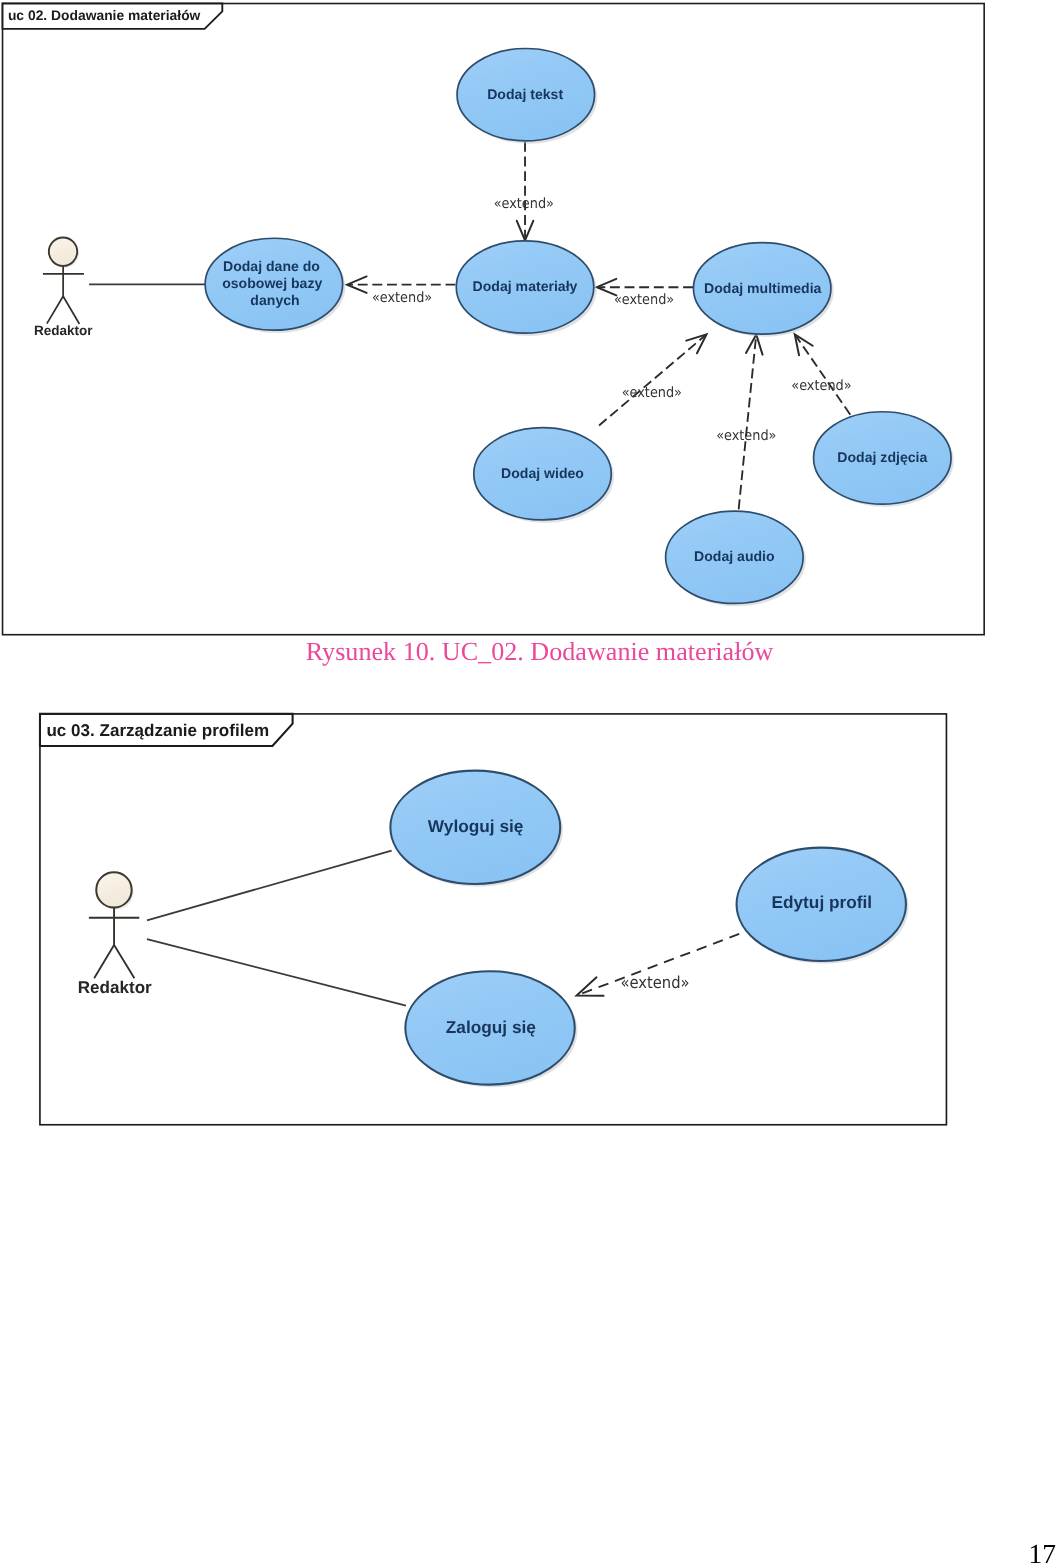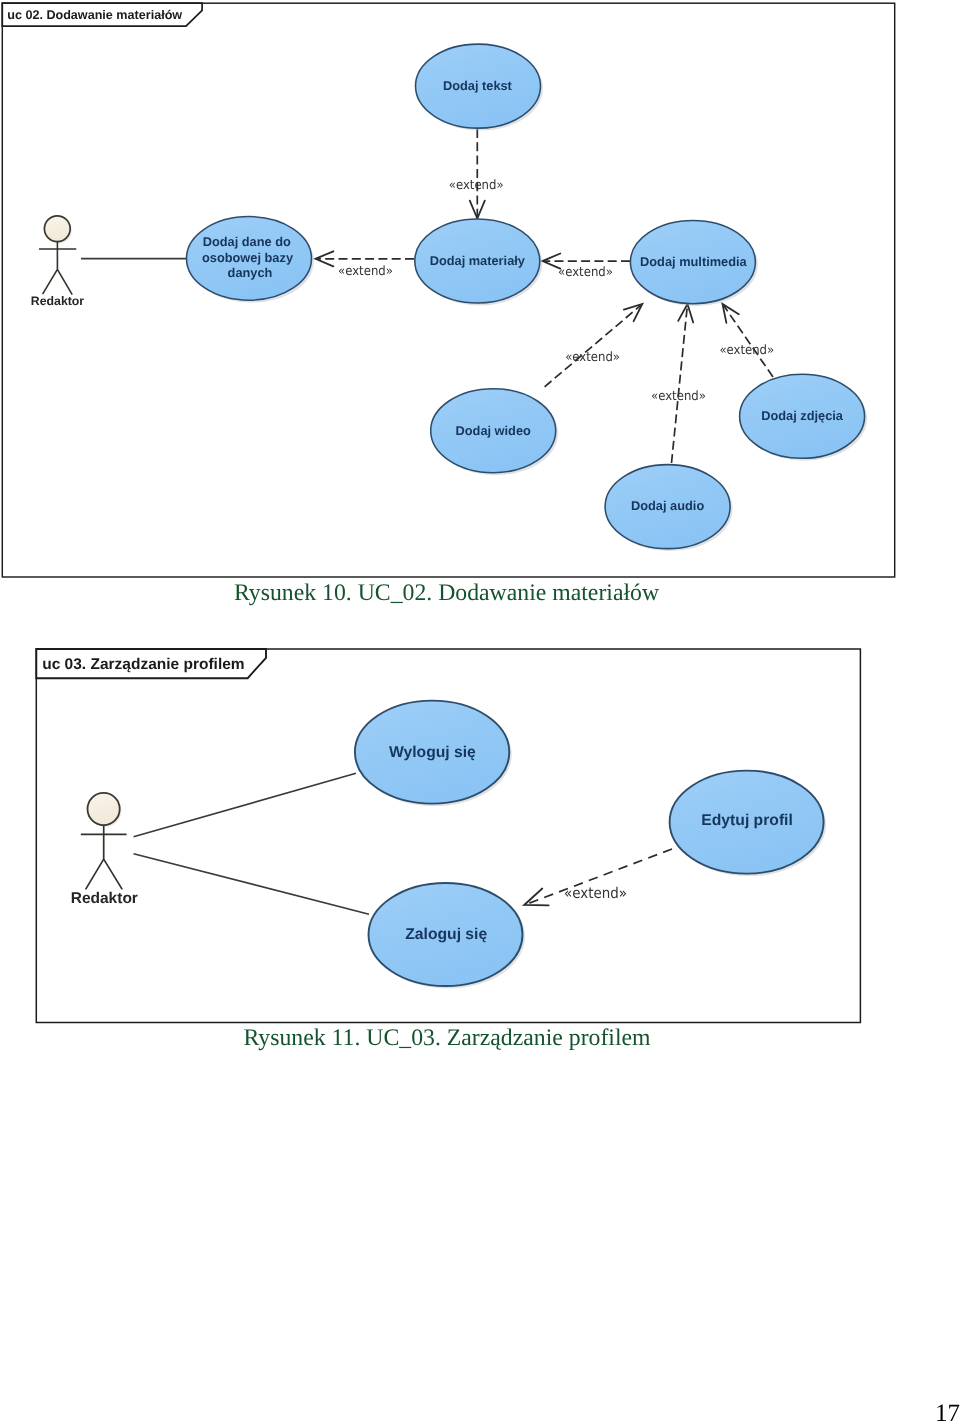--- a/index.html
+++ b/index.html
@@ -4,21 +4,21 @@
 <title>UC diagrams page</title>
 <style>
   html,body{margin:0;padding:0;}
   body{width:960px;height:1423px;background:#ffffff;position:relative;overflow:hidden;
        font-family:"Liberation Serif", serif;-webkit-font-smoothing:antialiased;text-rendering:geometricPrecision;}
   .page{position:absolute;left:0;top:0;width:960px;height:1184px;}
   svg{display:block;}
   svg text{filter:blur(0px);}
   .caption,.pageno{filter:blur(0px);}
   .fig{position:absolute;}
-  .caption{position:absolute;font-family:"Liberation Serif", serif;font-size:23.75px;line-height:1;color:#14532d;white-space:nowrap;}
+  .caption{position:absolute;font-family:"Liberation Serif", serif;font-size:23.75px;line-height:1;color:#ec4899;white-space:nowrap;margin-left:44px;}
   .pageno{position:absolute;left:935px;top:1401px;font-family:"Liberation Serif", serif;font-size:25px;line-height:1;color:#000;}
   .frmlbl{font-family:"Liberation Sans", sans-serif;font-weight:bold;font-size:12.6px;fill:#1b1b1b;}
   .frmlbl2{font-family:"Liberation Sans", sans-serif;font-weight:bold;font-size:15.5px;fill:#1b1b1b;}
   .uclabel{font-family:"Liberation Sans", sans-serif;font-weight:bold;font-size:12.8px;fill:#17365d;text-anchor:middle;}
   .actlbl{font-family:"Liberation Sans", sans-serif;font-weight:bold;font-size:12.3px;fill:#262626;text-anchor:middle;}
   .stereo{font-family:"DejaVu Sans", sans-serif;font-stretch:condensed;font-size:13px;fill:#333333;text-anchor:middle;}
   .uclabel2{font-family:"Liberation Sans", sans-serif;font-weight:bold;font-size:15.7px;fill:#17365d;text-anchor:middle;}
   .actlbl2{font-family:"Liberation Sans", sans-serif;font-weight:bold;font-size:15.5px;fill:#262626;text-anchor:middle;}
   .stereo2{font-family:"DejaVu Sans", sans-serif;font-stretch:condensed;font-size:14.9px;fill:#333333;text-anchor:middle;}
 </style>
@@ -171,15 +171,14 @@
     </g>
 
     <g>
       <circle cx="70.4" cy="163.8" r="16.1" fill="#cfcdc8" opacity="0.4"></circle>
       <circle cx="68.6" cy="162" r="16.1" fill="url(#actgrad)" stroke="#3A382F" stroke-width="1.8"></circle>
       <path d="M68.7 178.1 V212.1 M45.8 187.3 H91.6 M68.7 212.1 L50.6 242.4 M68.7 212.1 L87.2 242.4" fill="none" stroke="#33322b" stroke-width="1.7"></path>
       <text x="69.3" y="255.7" class="actlbl2">Redaktor</text>
     </g>
   </svg>
   <div class="caption" id="cap1" style="left:-1px;top:582px;width:895px;text-align:center;">Rysunek 10. UC_02. Dodawanie materiałów</div>
-  <div class="caption" id="cap2" style="left:35px;top:1027px;width:824px;text-align:center;">Rysunek 11. UC_03. Zarządzanie profilem</div>
   <div class="pageno">17</div>
 </div>
 
 </body></html>

